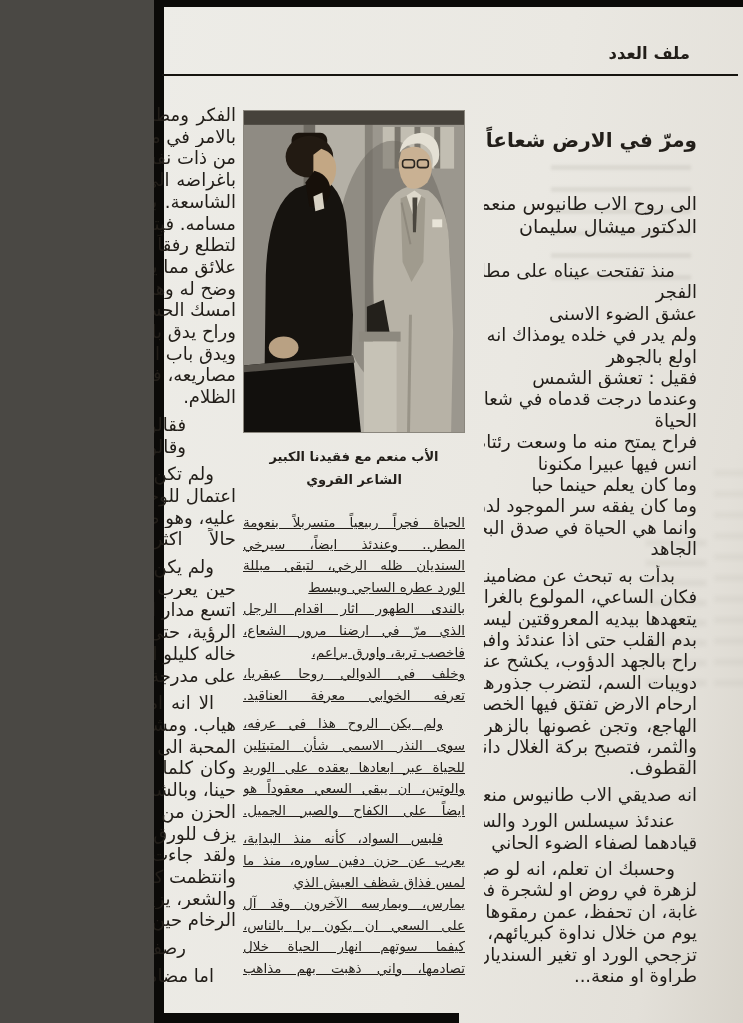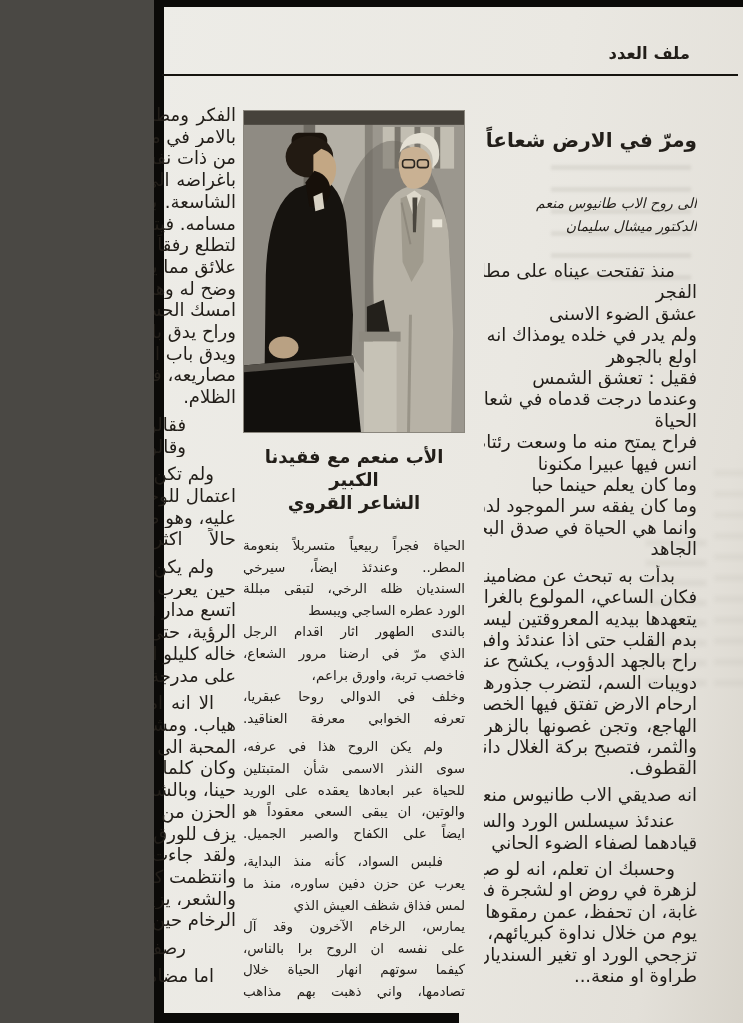--- a/index.html
+++ b/index.html
@@ -16,37 +16,37 @@
   .scan-bottom{position:absolute;left:0;top:1013px;width:305px;height:10px;background:#0b0a08;}
   
   .header-label{position:absolute;top:44px;right:53px;font-size:16.5px;font-weight:bold;letter-spacing:.3px;}
   .header-rule{position:absolute;top:74px;left:8px;right:5px;height:2px;background:#16140f;}
   
   .col{position:absolute;}
   .col-right{right:46px;top:88px;width:213px;margin-top:40px;}
   .col-middle{right:278px;top:110px;width:222px;}
   .col-left{right:507px;top:104px;width:226px;}
   .title{margin:0;font-size:20px;font-weight:bold;letter-spacing:.4px;text-align:right;}
-  .dedication{margin-top:40px;font-size:14px;line-height:23px;font-style:italic;}
+  .dedication{margin-top:40px;font-size:19px;line-height:23px;}
   .ded-line{text-align:right;white-space:nowrap;overflow:hidden;}
   .textflow{font-size:18px;line-height:21.4px;}
   .col-right .textflow{margin-top:22px;}
   .col-middle .textflow{font-size:13.5px;line-height:21.6px;margin-top:21px;}
   .col-left .textflow{line-height:21.7px;}
   .block{margin-bottom:5px;}
-  .col-middle .block{margin-bottom:7px;}
+  .col-middle .block{margin-bottom:7px;text-decoration:underline;}
   .col-left .block{margin-bottom:6px;}
   .line{white-space:nowrap;overflow:hidden;text-align:right;}
   .line.full{text-align:justify;text-align-last:justify;}
   .indent-1 .line:first-child{padding-right:22px;}
   .indent-2 .line{padding-right:50px;}
   
   .photo{margin:0;width:222px;height:323px;border:1px solid #8a867d;box-sizing:border-box;background:#a29e95;}
   .photo svg{display:block;width:100%;height:100%;}
-  .caption{margin-top:12px;font-size:18px;font-weight:bold;line-height:23px;}
+  .caption{margin-top:12px;font-size:13px;font-weight:bold;line-height:23px;}
   .cap-line{text-align:center;}
   
   .page-number{position:absolute;top:983px;left:661px;width:40px;text-align:center;font-size:15px;}
   
   .ghost{position:absolute;pointer-events:none;}
   .g1{right:52px;top:165px;width:140px;height:130px;opacity:.12;filter:blur(1.5px);
       background:repeating-linear-gradient(180deg,#7c766a 0 5px,transparent 5px 22px);}
   .g2{left:702px;top:110px;width:30px;height:570px;opacity:.15;filter:blur(2px);
       background:repeating-linear-gradient(180deg,#6e6a60 0 7px,transparent 7px 16px);}
   .g3{left:612px;top:24px;width:118px;height:48px;opacity:.14;filter:blur(2px);
@@ -190,22 +190,22 @@
           <div class="line full">ولم يكن الروح هذا في عرفه،</div>
           <div class="line full">سوى النذر الاسمى شأن المتبتلين</div>
           <div class="line full">للحياة عبر ابعادها يعقده على الوريد</div>
           <div class="line full">والوتين، ان يبقى السعي معقوداً هو</div>
           <div class="line full">ايضاً على الكفاح والصبر الجميل.</div>
         </div>
         <div class="block indent-1">
           <div class="line full">فلبس السواد، كأنه منذ البداية،</div>
           <div class="line full">يعرب عن حزن دفين ساوره، منذ ما</div>
           <div class="line">لمس فذاق شظف العيش الذي</div>
-          <div class="line full">يمارس، الرخام الآخرون وقد آل</div>
-          <div class="line full">على نفسه ان الروح برا بالناس،</div>
+          <div class="line full">يمارس، ويمارسه الآخرون وقد آل</div>
+          <div class="line full">على السعي ان يكون برا بالناس،</div>
           <div class="line full">كيفما سوتهم انهار الحياة خلال</div>
           <div class="line full">تصادمها، واني ذهبت بهم مذاهب</div>
         </div>
       </div>
   </div>
 
   <div class="col col-left">
     <div class="textflow">
         <div class="block indent-0">
           <div class="line full">الفكر ومطارح الامكان يبشرهـ</div>

